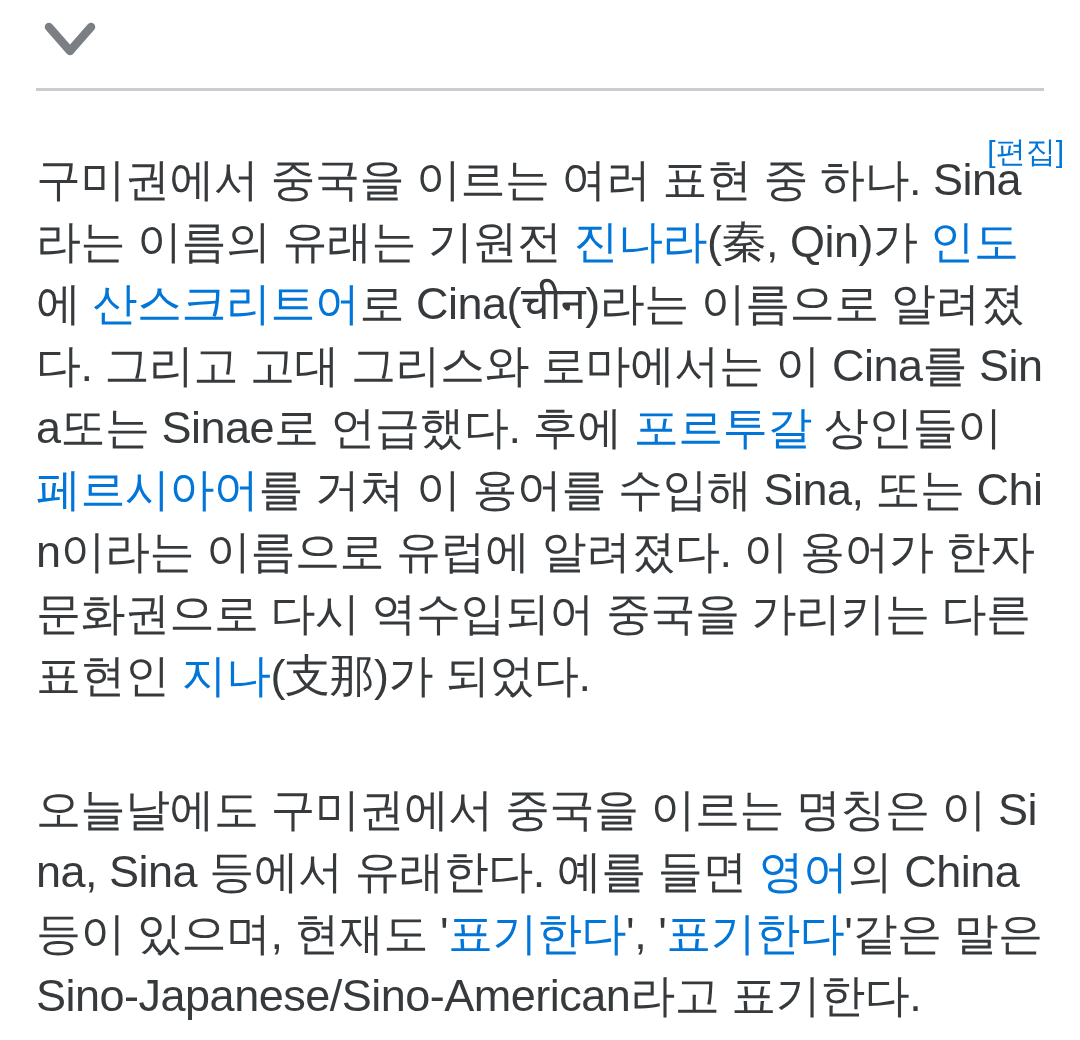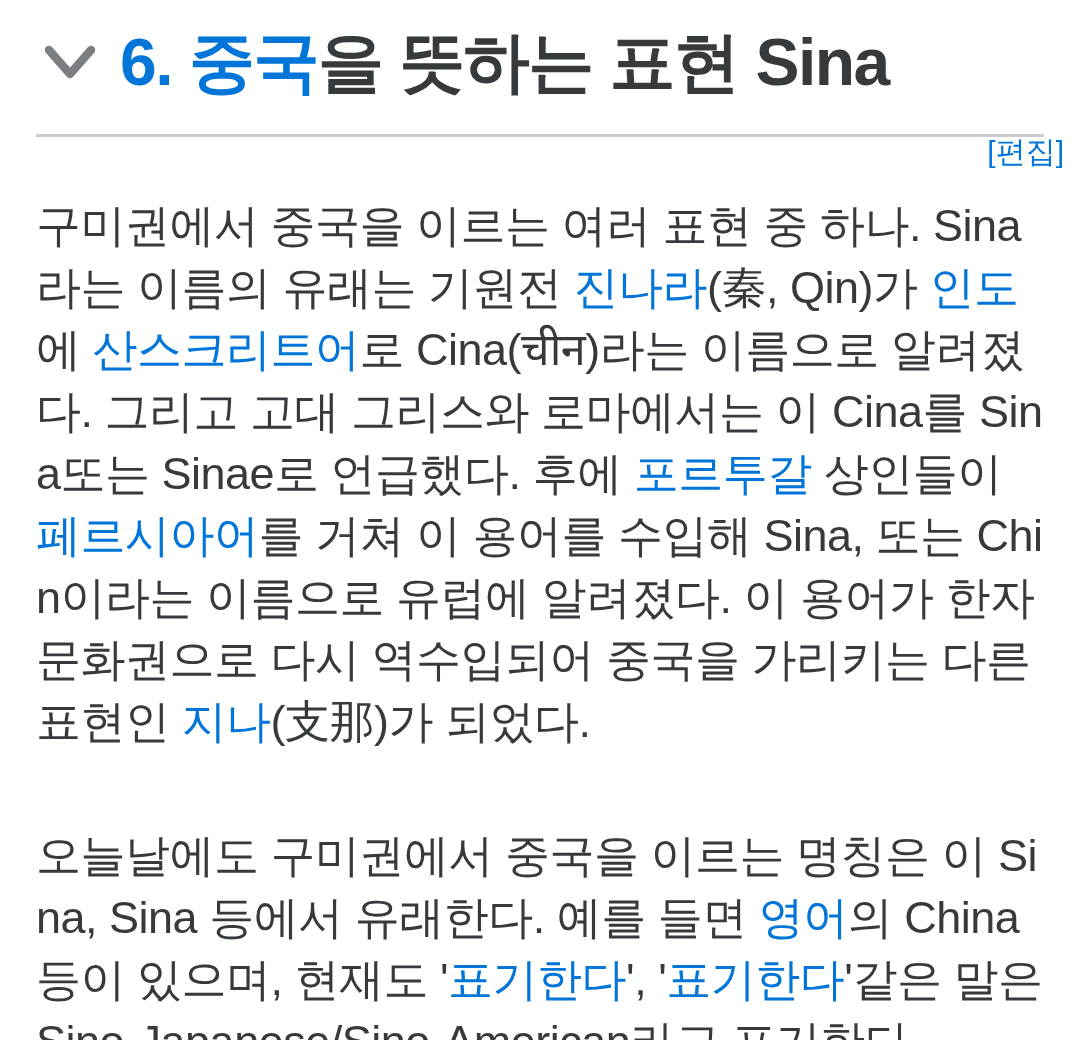--- a/index.html
+++ b/index.html
@@ -88,21 +88,20 @@
 <body>
 
 <div class="content">
 
   <div class="heading-row">
     <button class="chevron-btn" aria-label="collapse section">
       <svg viewBox="0 0 56 46">
         <polyline points="7,11 28,35 49,11" fill="none" stroke="currentColor" stroke-width="8.5" stroke-linecap="round" stroke-linejoin="round"></polyline>
       </svg>
     </button>
-    <h2 class="section-title"><a href="#">6. </a><a href="#">중국</a><span>을 뜻하는 표현 Sina</span></h2>
   </div>
 
   <div class="rule"></div>
 
   <a href="#" class="edit-link">[편집]</a>
 
   <p class="wiki-paragraph"><span>구미권에서 중국을 이르는 여러 표현 중 하나. Sina라는 이름의 유래는 기원전 </span><a href="#">진나라</a><span>(秦, Qin)가 </span><a href="#">인도</a><span>에 </span><a href="#">산스크리트어</a><span>로 Cina(चीन)라는 이름으로 알려졌다. 그리고 고대 그리스와 로마에서는 이 Cina를 Sina또는 Sinae로 언급했다. 후에 </span><a href="#">포르투갈</a><span> 상인들이 </span><a href="#">페르시아어</a><span>를 거쳐 이 용어를 수입해 Sina, 또는 Chin이라는 이름으로 유럽에 알려졌다. 이 용어가 한자문화권으로 다시 역수입되어 중국을 가리키는 다른 표현인 </span><a href="#">지나</a><span>(支那)가 되었다.</span></p>
 
   <p class="wiki-paragraph"><span>오늘날에도 구미권에서 중국을 이르는 명칭은 이 Sina, Sina 등에서 유래한다. 예를 들면 </span><a href="#">영어</a><span>의 China 등이 있으며, 현재도 '</span><a href="#">표기한다</a><span>', '</span><a href="#">표기한다</a><span>'같은 말은 Sino-Japanese/Sino-American라고 표기한다.</span></p>
 

